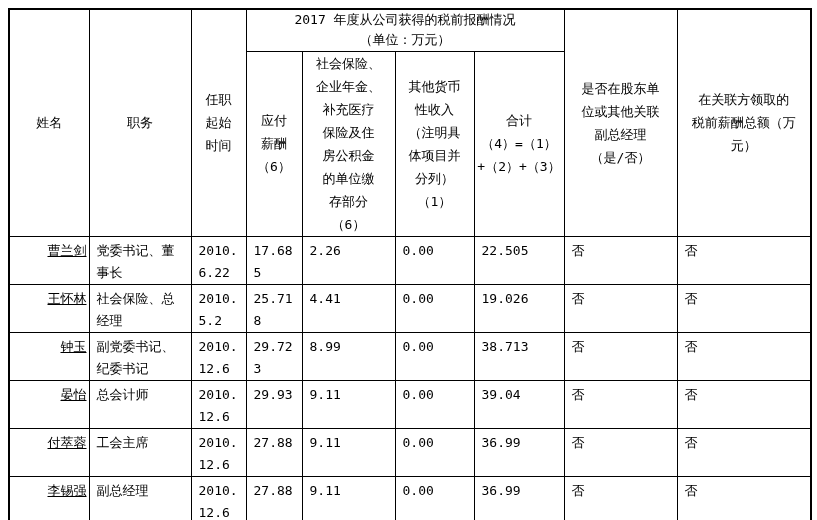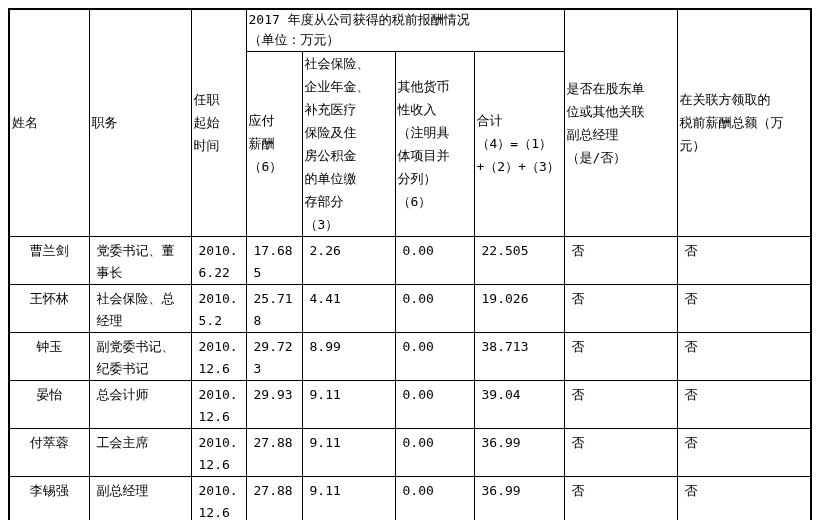--- a/index.html
+++ b/index.html
@@ -28,42 +28,44 @@
   }
   table.comp-table td {
     border: 1px solid #000000;
     font-size: 13px;
     color: #000000;
     overflow: hidden;
     box-sizing: border-box;
   }
   
   td.hc {
+    text-align: center;
     vertical-align: middle;
     white-space: pre-line;
     line-height: 23px;
     padding: 0 2px;
   }
   td.hc-title {
     line-height: 20px;
   }
   
   td.dc {
     text-align: left;
     vertical-align: top;
     line-height: 22px;
     padding: 3px 6px 0 7px;
     word-break: break-all;
     margin-top: 32px;
   }
   td.dc-name {
-    text-align: center;
+    text-align: right;
     vertical-align: top;
     line-height: 22px;
     padding: 3px 2px 0 2px;
+    text-decoration: underline;
   }
   tr.r-title  { height: 42px; }
   tr.r-sub    { height: 185px; }
   tr.r-data   { height: 47px; }
 </style>
 </head>
 <body>
 
 <div class="tbl-wrap">
   <table class="comp-table">
@@ -99,27 +101,27 @@
         <td class="hc">应付
 薪酬
 （6）</td>
         <td class="hc">社会保险、
 企业年金、
 补充医疗
 保险及住
 房公积金
 的单位缴
 存部分
-（3）</td>
+（6）</td>
         <td class="hc">其他货币
 性收入
 （注明具
 体项目并
 分列）
-（6）</td>
+（1）</td>
         <td class="hc">合计
 （4）=（1）
 +（2）+（3）</td>
       </tr>
 
       <tr class="r-data">
         <td class="dc-name">曹兰剑</td>
         <td class="dc">党委书记、董事长</td>
         <td class="dc">2010.6.22</td>
         <td class="dc">17.685</td>

